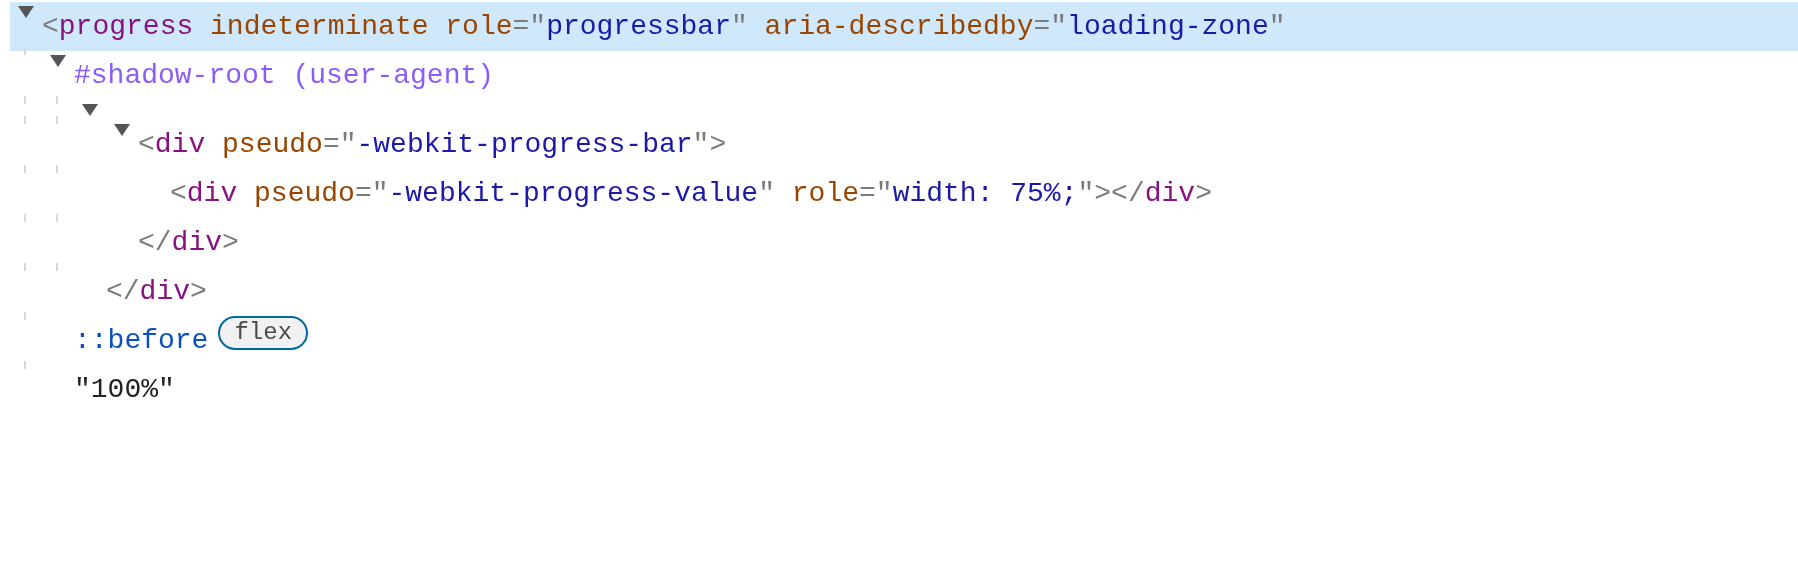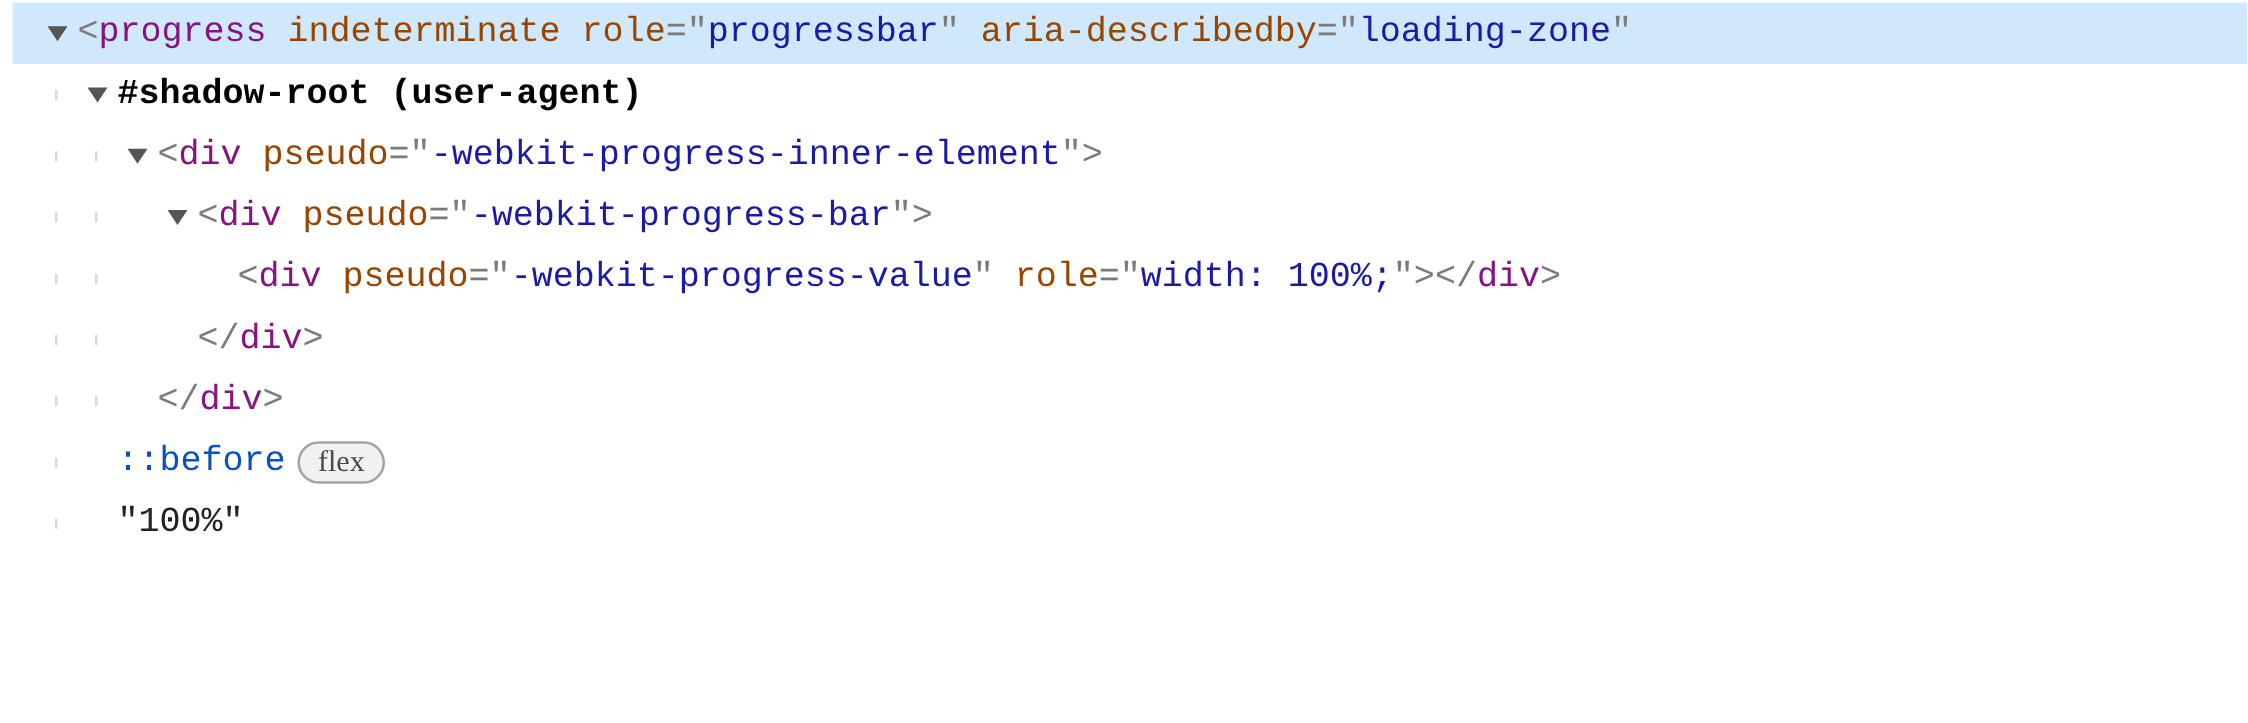--- a/index.html
+++ b/index.html
@@ -13,23 +13,22 @@
       line-height: 1.75;
       background: #ffffff;
       color: #222;
     }
     .tree {
       padding: 2px 0 2px 10px;
       white-space: nowrap;
     }
     .line {
       display: flex;
-      align-items: center;
+      align-items: flex-start;
       position: relative;
-      padding-left: 20px;
     }
     .line.highlighted {
       background: #cfe8fc;
     }
     .disclosure {
       display: inline-flex;
       align-items: center;
       justify-content: center;
       width: 32px;
       flex-shrink: 0;
@@ -67,42 +66,41 @@
     .tagname {
       color: #881280;
     }
     .attrname {
       color: #994500;
     }
     .attrvalue {
       color: #1a1aa6;
     }
     .shadowroot {
-      color: #000000;
-      font-weight: bold;
+      color: #8b5cf6;
     }
     .pseudo-selector {
       color: #0b50c1;
       margin-top: 40px;
     }
     .text-node {
       color: #222;
     }
     .badge {
       display: inline-flex;
       align-items: center;
       padding: 0 14px;
       height: 34px;
       font-size: 24px;
       color: #4a4a4a;
       background: #f1f1f1;
-      border: 2px solid #a3a3a3;
+      border: 2px solid #0369a1;
       border-radius: 18px;
       margin-left: 10px;
-      font-family: Liberation Serif, serif;
+      font-family: Liberation Mono, monospace;
       line-height: 1;
     }
     .content {
       display: inline;
     }
   </style>
 </head>
 <body>
 
 <div class="tree">
@@ -132,24 +130,20 @@
   </div>
 
   <div class="line">
     <span class="indent-guide visible"></span>
     <span class="indent-guide visible"></span>
     <span class="disclosure">
       <svg viewBox="0 0 10 10">
           <polygon points="1,2 9,2 5,8"></polygon>
         </svg>
     </span>
-    <span class="content">
-      <span class="punct">&lt;</span><span class="tagname">div</span>
-      <span class="attrname">pseudo</span><span class="punct">=</span><span class="punct">"</span><span class="attrvalue">-webkit-progress-inner-element</span><span class="punct">"</span><span class="punct">&gt;</span>
-    </span>
   </div>
 
   <div class="line">
     <span class="indent-guide visible"></span>
     <span class="indent-guide visible"></span>
     <span class="indent-guide"></span>
     <span class="disclosure">
       <svg viewBox="0 0 10 10">
           <polygon points="1,2 9,2 5,8"></polygon>
         </svg>
@@ -162,21 +156,21 @@
 
   <div class="line">
     <span class="indent-guide visible"></span>
     <span class="indent-guide visible"></span>
     <span class="indent-guide"></span>
     <span class="indent-guide"></span>
     <span class="spacer"></span>
     <span class="content">
       <span class="punct">&lt;</span><span class="tagname">div</span>
       <span class="attrname">pseudo</span><span class="punct">=</span><span class="punct">"</span><span class="attrvalue">-webkit-progress-value</span><span class="punct">"</span>
-      <span class="attrname">role</span><span class="punct">=</span><span class="punct">"</span><span class="attrvalue">width: 100%;</span><span class="punct">"</span><span class="punct">&gt;</span><span class="punct">&lt;/</span><span class="tagname">div</span><span class="punct">&gt;</span>
+      <span class="attrname">role</span><span class="punct">=</span><span class="punct">"</span><span class="attrvalue">width: 75%;</span><span class="punct">"</span><span class="punct">&gt;</span><span class="punct">&lt;/</span><span class="tagname">div</span><span class="punct">&gt;</span>
     </span>
   </div>
 
   <div class="line">
     <span class="indent-guide visible"></span>
     <span class="indent-guide visible"></span>
     <span class="indent-guide"></span>
     <span class="spacer"></span>
     <span class="content">
       <span class="punct">&lt;/</span><span class="tagname">div</span><span class="punct">&gt;</span>

